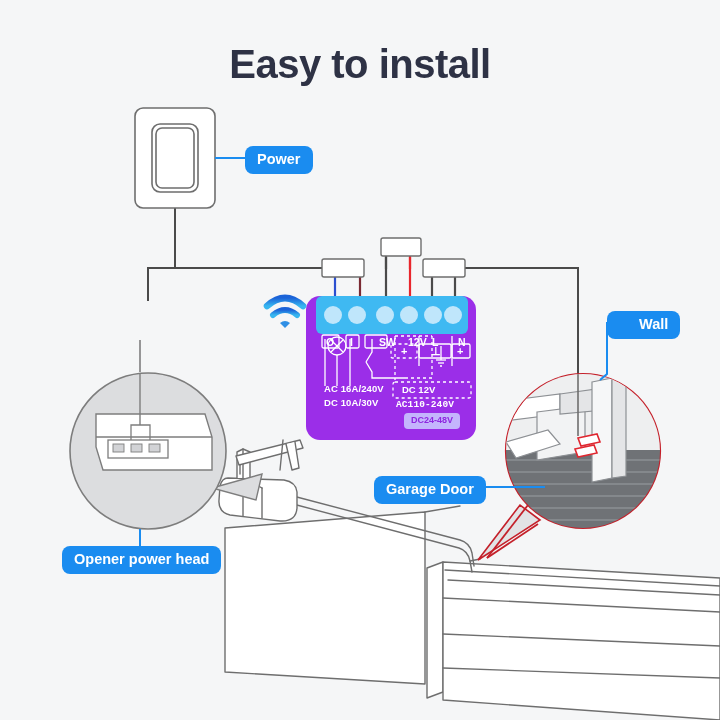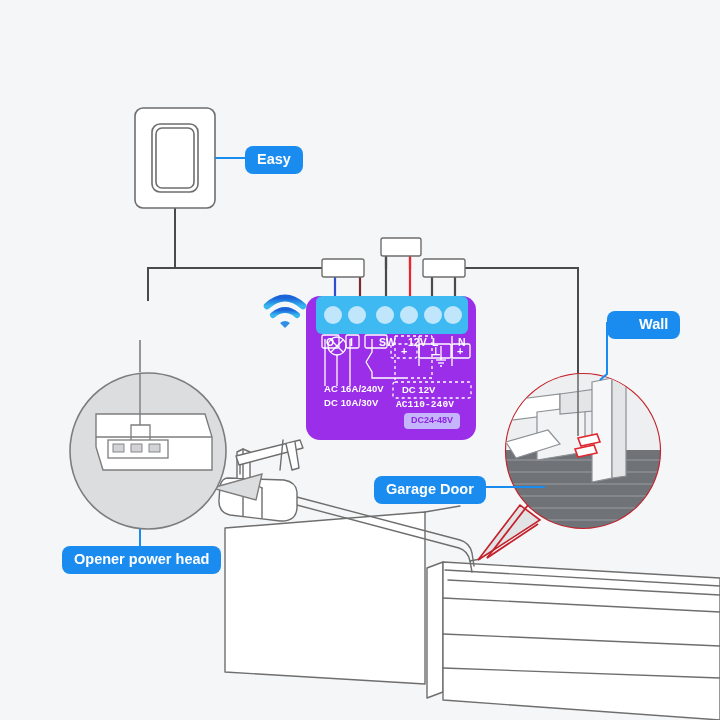--- a/index.html
+++ b/index.html
@@ -92,20 +92,21 @@
     font-family: "Liberation Sans", sans-serif;
     font-weight: bold;
     line-height: 1;
   }
 </style>
 </head>
 <body>
 
 <div id="stage">
 
+  <div class="page-title">Easy to install</div>
 
   <svg id="scene" viewBox="0 0 720 720">
     <defs>
       <linearGradient id="wifiGrad" x1="0" y1="0" x2="0" y2="1">
         <stop offset="0%" stop-color="#1b63d8"></stop>
         <stop offset="100%" stop-color="#37b6f0"></stop>
       </linearGradient>
       <clipPath id="clipLeftCircle">
         <circle cx="148" cy="451" r="78"></circle>
       </clipPath>
@@ -323,18 +324,18 @@
   <div class="sym-white" style="left:401px; top:346px; font-size:11px;">+</div>
   <div class="sym-white" style="left:431px; top:346px; font-size:11px;">⊥</div>
   <div class="sym-white" style="left:457px; top:346px; font-size:11px;">+</div>
 
   <div class="dev-label rating-label" style="left:324px; top:384px;">AC 16A/240V</div>
   <div class="dev-label rating-label" style="left:324px; top:398px;">DC 10A/30V</div>
   <div class="boxed-label" style="left:402px; top:385px;">DC 12V</div>
   <div class="dev-label rating-label" style="left:396px; top:400px;font-family:Liberation Mono, monospace;">AC110-240V</div>
   <div class="chip-white" style="left:404px; top:413px;">DC24-48V</div>
 
-  <div class="callout" id="callout-power">Easy</div>
+  <div class="callout" id="callout-power">Power</div>
   <div class="callout" id="callout-wall">Wall</div>
   <div class="callout" id="callout-garage-door">Garage Door</div>
   <div class="callout" id="callout-opener">Opener power head</div>
 
 </div>
 
 </body></html>

